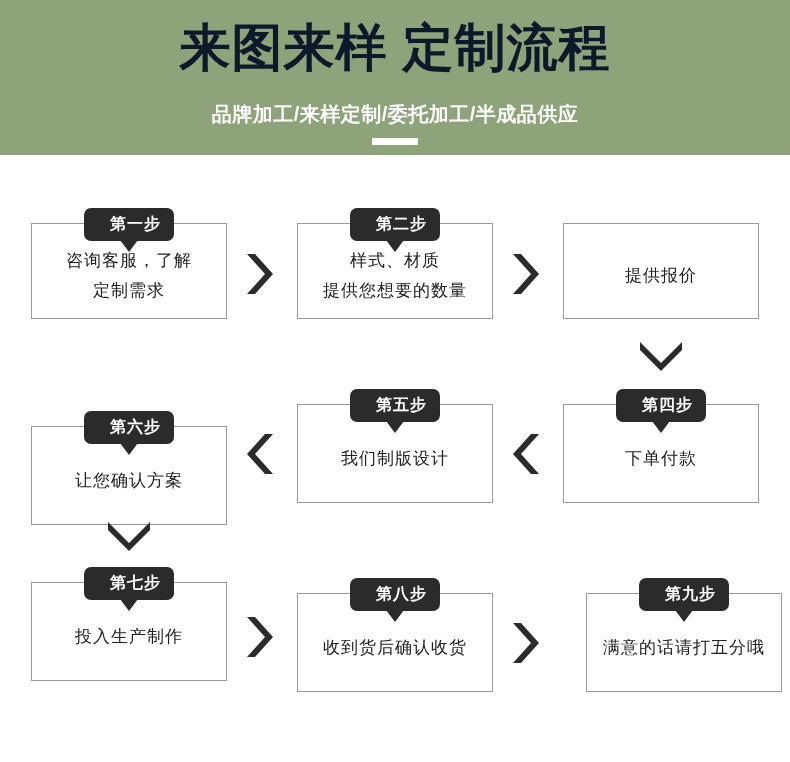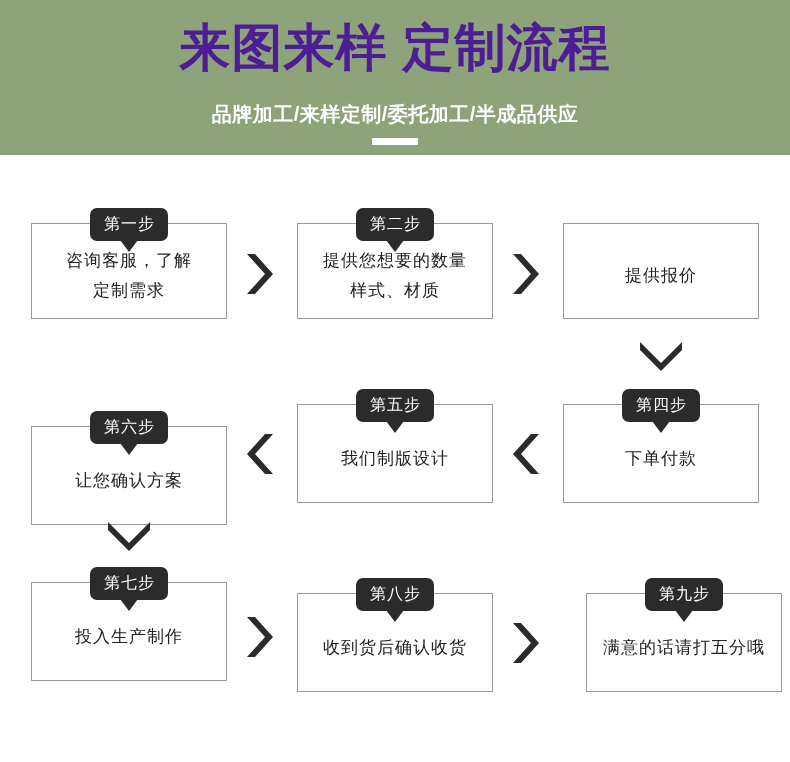--- a/index.html
+++ b/index.html
@@ -18,21 +18,21 @@
     background:#8ea37a;
     display:flex;flex-direction:column;
     align-items:center;justify-content:flex-start;
     overflow:hidden;
   }
   .banner-title{
     margin-top:19px;
     font-size:51px;
     line-height:58px;
     font-weight:bold;
-    color:#4c1d95;
+    color:#0f172a;
     letter-spacing:1px;
     white-space:nowrap;
   }
   .banner-subtitle{
     margin-top:24px;
     font-size:20px;
     line-height:26px;
     font-weight:bold;
     color:#ffffff;
     letter-spacing:0.5px;
@@ -74,24 +74,24 @@
 
   
   .badge{
     position:absolute;
     top:-16px;
     left:50%;
     transform:translateX(-50%);
     background:#2b2b2b;
     color:#ffffff;
     border-radius:7px;
-    padding:7px 13px 8px 14px;
+    padding:7px 13px 8px 26px;
     font-size:16px;
     line-height:18px;
-    font-weight:normal;
+    font-weight:bold;
     letter-spacing:1px;
     white-space:nowrap;
     z-index:5;
   }
   .badge::after{
     content:"";
     position:absolute;
     left:50%;
     margin-left:-9px;
     bottom:-11px;
@@ -130,22 +130,22 @@
 
   <div class="arrow right" style="left:243px;top:97px;">
     <svg viewBox="0 0 34 44" xmlns="http://www.w3.org/2000/svg" aria-hidden="true">
       <polygon points="4,2 12,2 30,22 12,42 4,42 22,22" fill="#2b2b2b"></polygon>
     </svg>
   </div>
 
   <div class="step" style="left:297px;top:68px;width:196px;height:96px;">
     <div class="badge">第二步</div>
     <div class="step-body">
+      <div class="step-line">样式、材质</div>
       <div class="step-line">提供您想要的数量</div>
-      <div class="step-line">样式、材质</div>
     </div>
   </div>
 
   <div class="arrow right" style="left:509px;top:97px;">
     <svg viewBox="0 0 34 44" xmlns="http://www.w3.org/2000/svg" aria-hidden="true">
       <polygon points="4,2 12,2 30,22 12,42 4,42 22,22" fill="#2b2b2b"></polygon>
     </svg>
   </div>
 
   <div class="step" style="left:563px;top:68px;width:196px;height:96px;">

